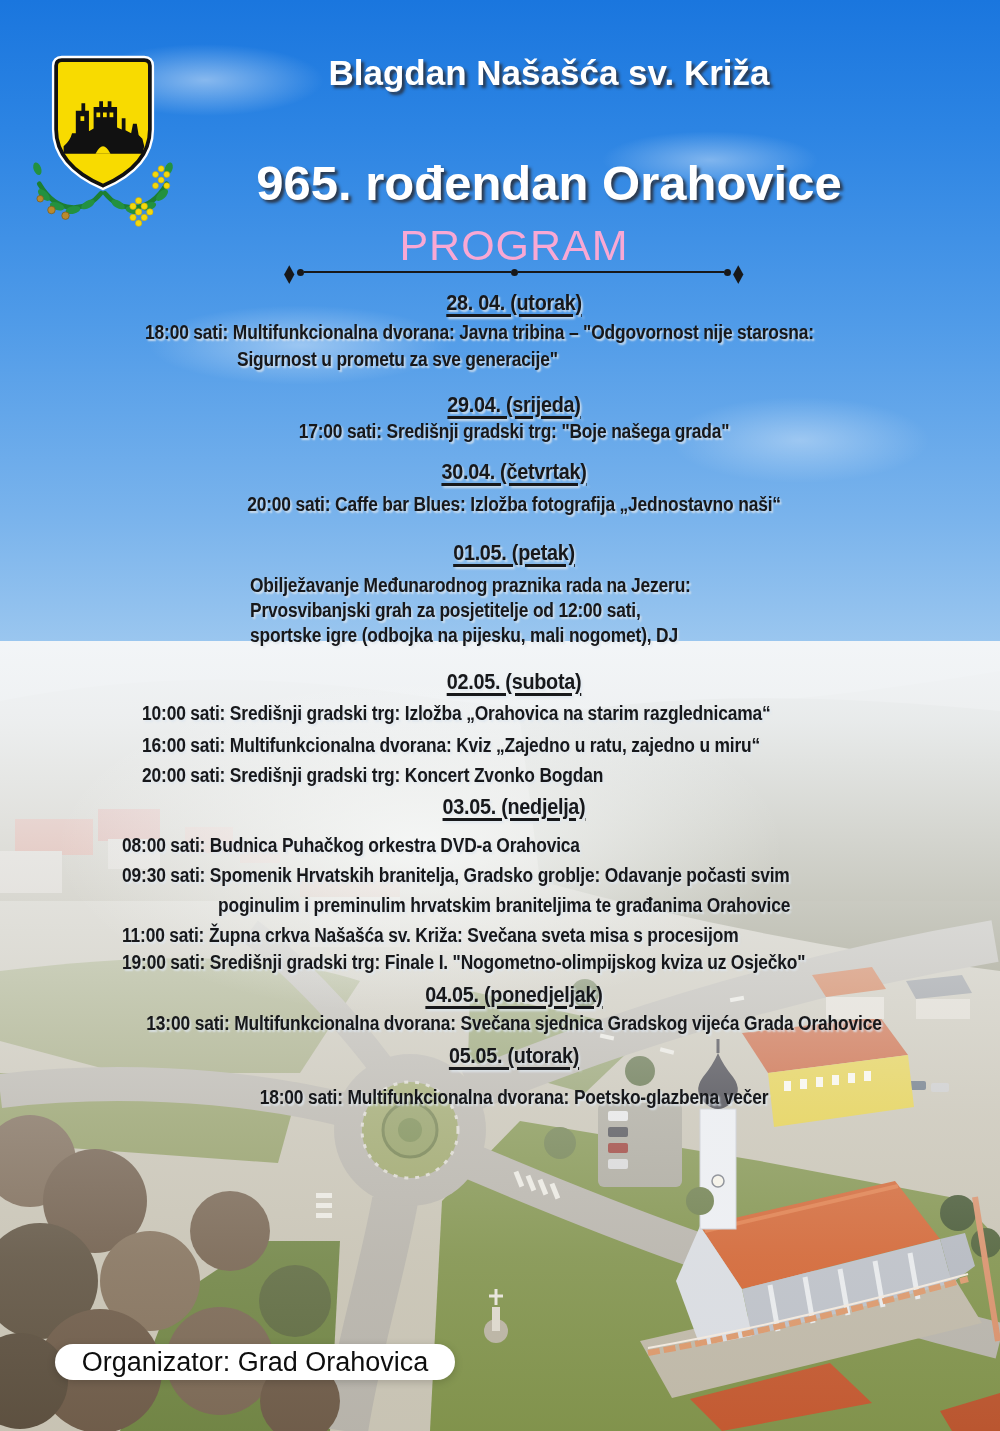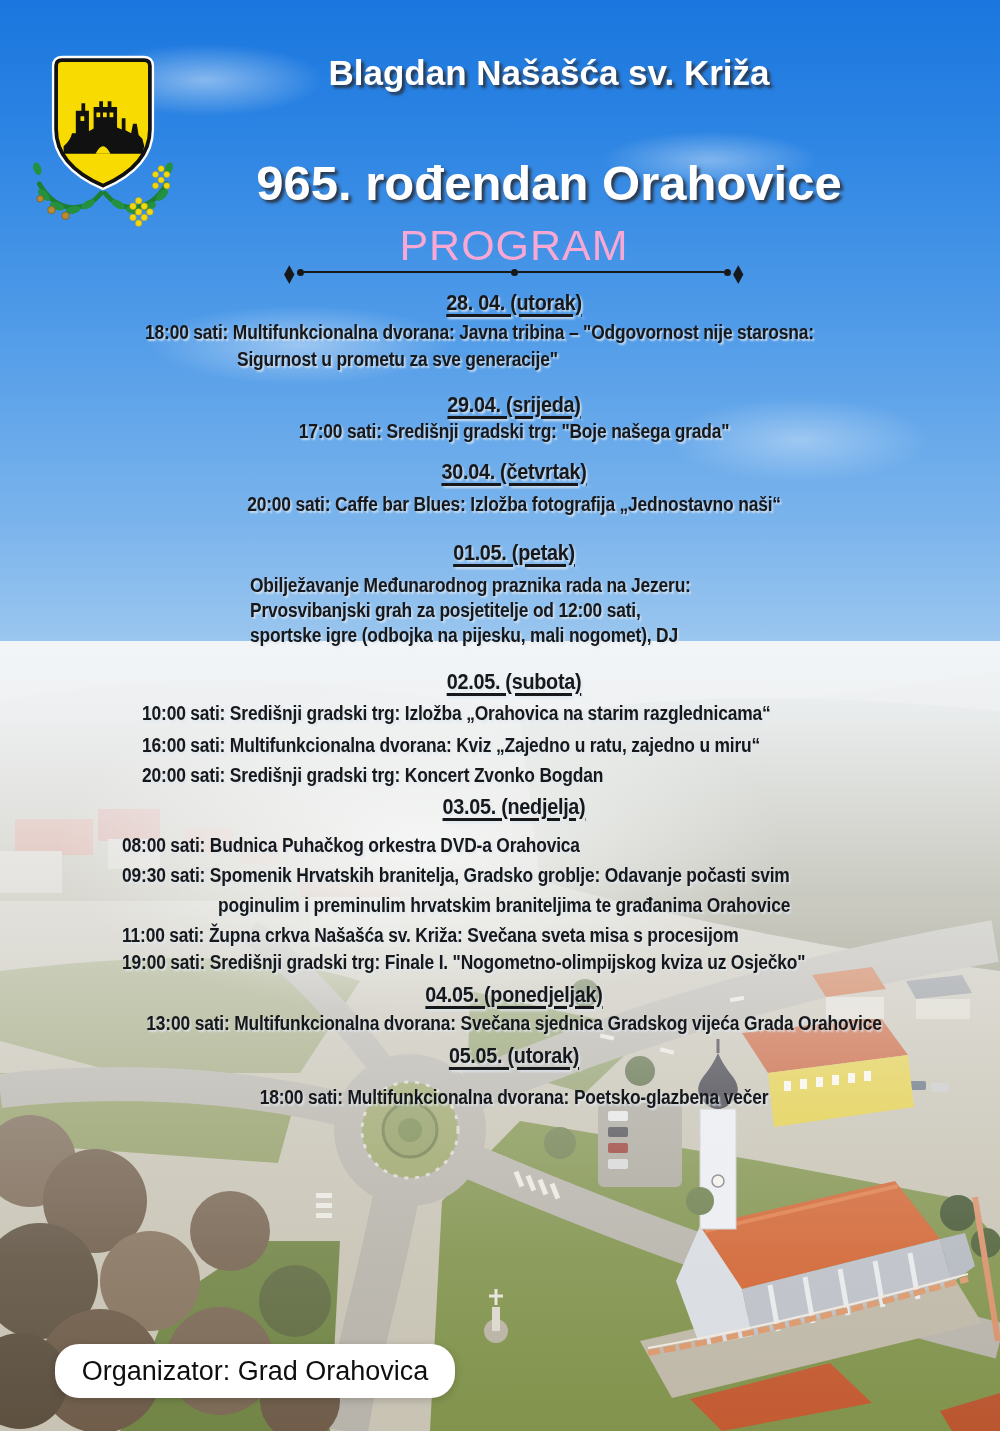--- a/index.html
+++ b/index.html
@@ -60,21 +60,21 @@
     text-shadow:2px 2px 2px rgba(222,230,238,.85);
   }
   .ev{
     position:absolute; font-size:20px; font-weight:700; color:#17181b;
     white-space:nowrap; letter-spacing:-.2px; line-height:1;
     text-shadow:2px 2px 2px rgba(222,230,238,.85);
   }
   .ev.al-left{transform:scaleX(.87); transform-origin:0 0;}
   .ev.al-center{left:0; right:0; text-align:center; transform:scaleX(.87); transform-origin:50% 0;}
   .footer-box{
-    position:absolute; left:55px; top:1344px; width:400px; height:54px;
+    position:absolute; left:55px; top:1344px; width:400px; height:36px;
     background:#ffffff; border-radius:24px; display:flex; align-items:center; justify-content:center;
     box-shadow:0 2px 8px rgba(0,0,0,.18);
   }
   .footer-box .txt{font-size:27px; font-weight:400; color:#0e0e0e; white-space:nowrap;}
 </style>
 </head>
 <body>
 
 <div class="poster">
 

